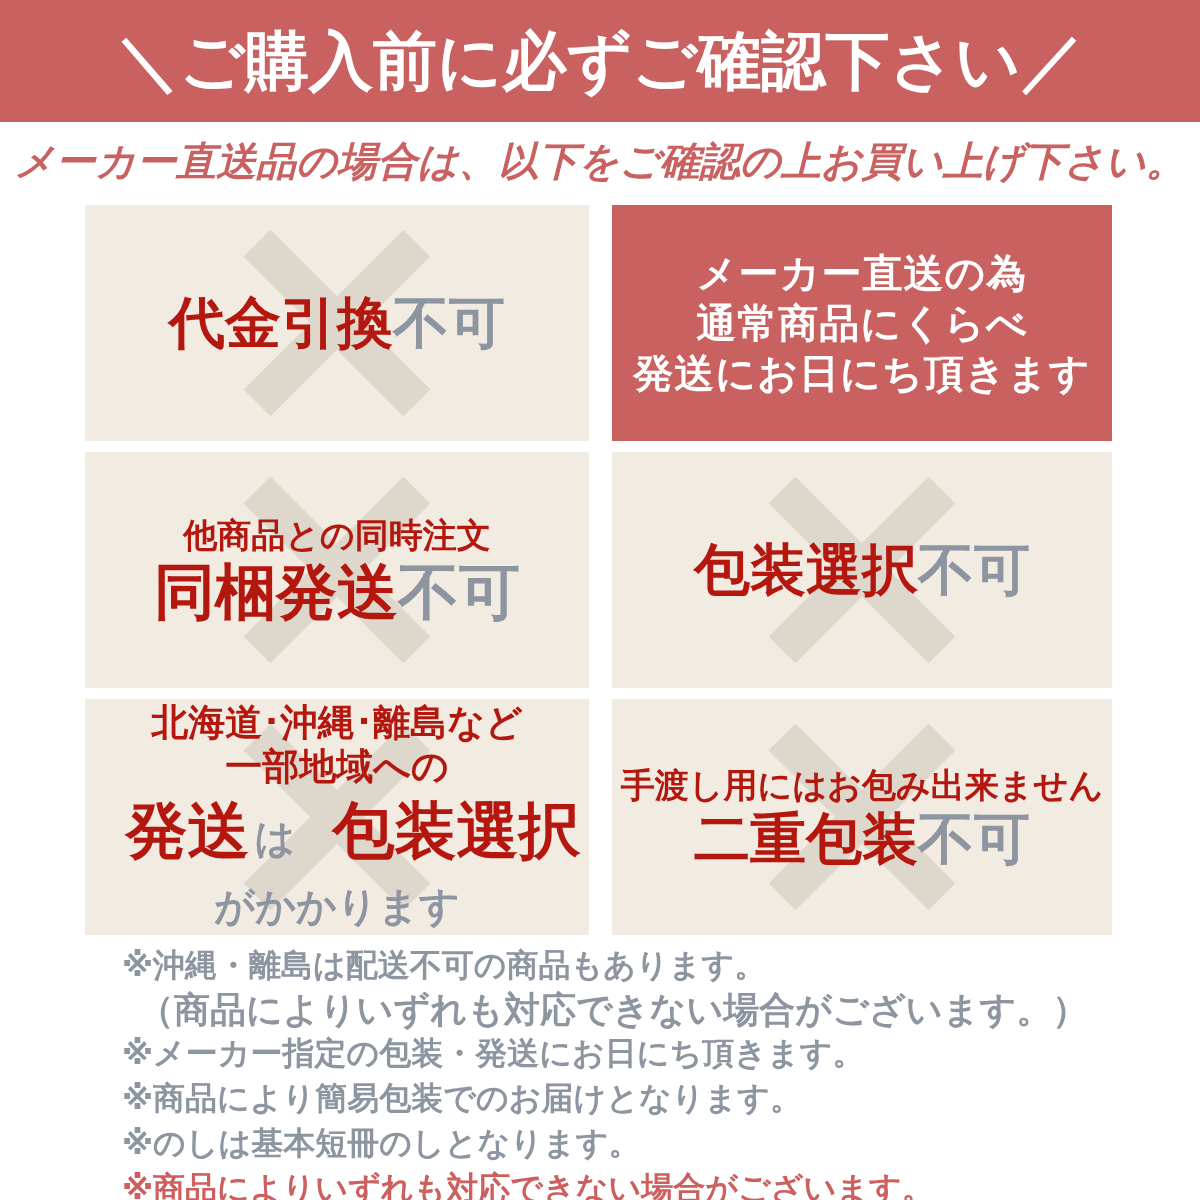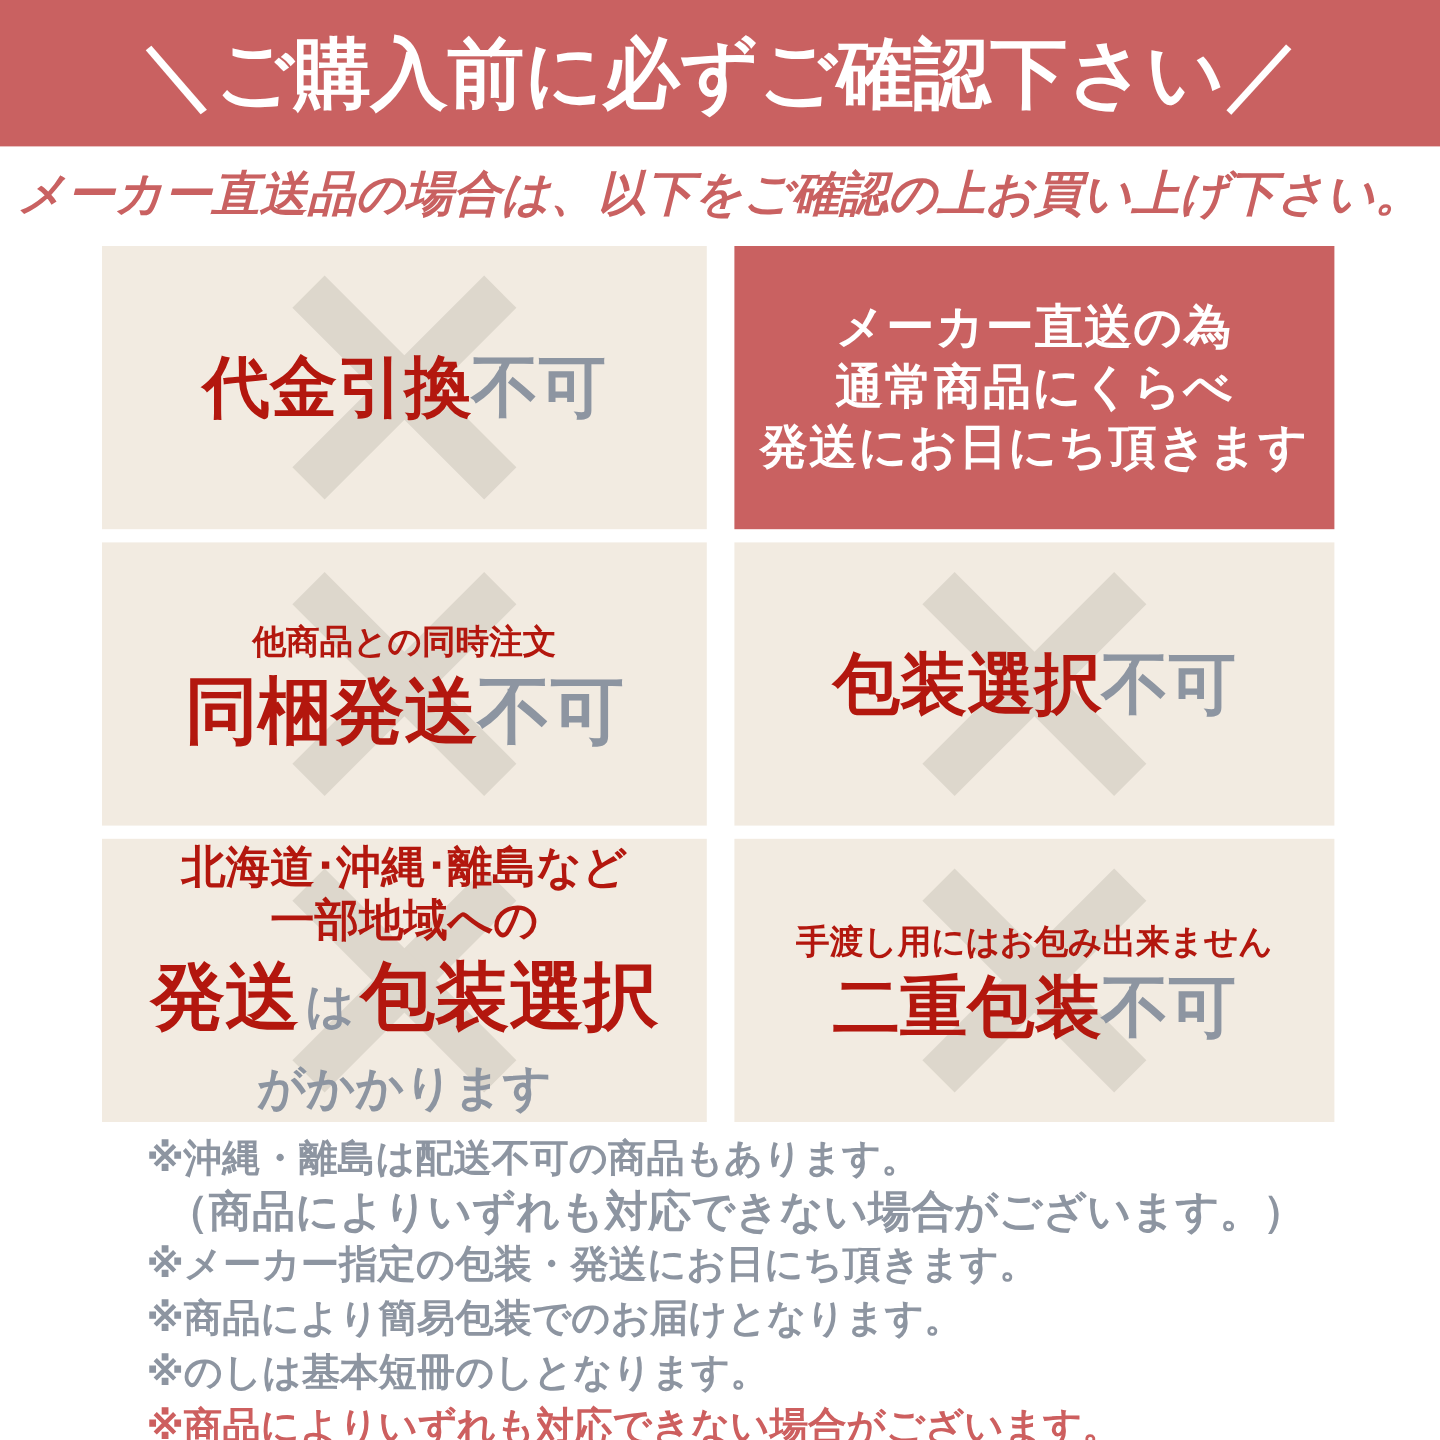--- a/index.html
+++ b/index.html
@@ -76,29 +76,29 @@
   
   .solid-line{
     color:#ffffff;font-size:40px;font-weight:bold;
     line-height:50px;letter-spacing:1px;white-space:nowrap;
   }
   .main-line{font-size:56px;font-weight:bold;white-space:nowrap;line-height:1.15;}
   .main-line.bigger{font-size:61px;}
   .red{color:var(--dark-red);}
   .gray{color:var(--gray);}
   .sub-line{
-    color:var(--dark-red);font-size:28px;font-weight:bold;
+    color:var(--dark-red);font-size:34px;font-weight:bold;
     line-height:44px;white-space:nowrap;
   }
   .sub-line.wide{font-size:37px;}
   .mixed-line{
     display:flex;align-items:baseline;justify-content:center;
     white-space:nowrap;
   }
-  .mixed-line .big{font-size:62px;font-weight:bold;color:var(--dark-red);}
+  .mixed-line .big{font-size:62px;font-weight:bold;color:var(--dark-red);margin-left:32px;}
   .mixed-line .small{font-size:40px;font-weight:bold;color:var(--gray);margin:0 5px;}
   .tail-line{
     color:var(--gray);font-size:40px;font-weight:bold;
     margin-top:6px;white-space:nowrap;
   }
   
   .notes{
     margin:8px 0 0 122px;
   }
   .note{

